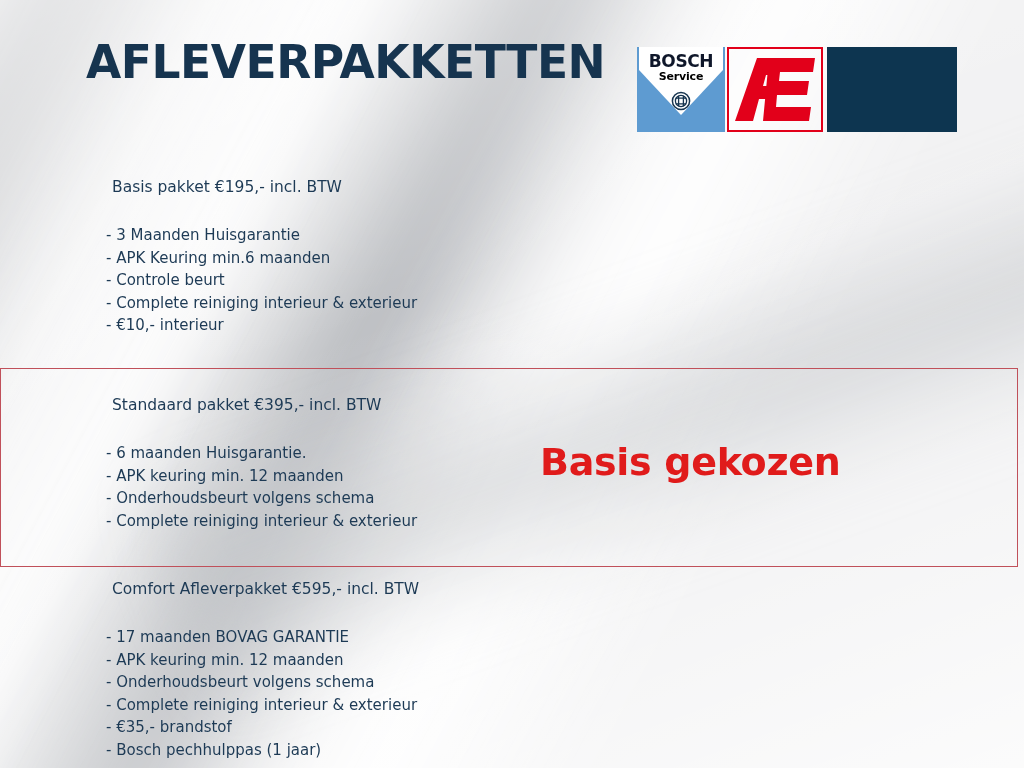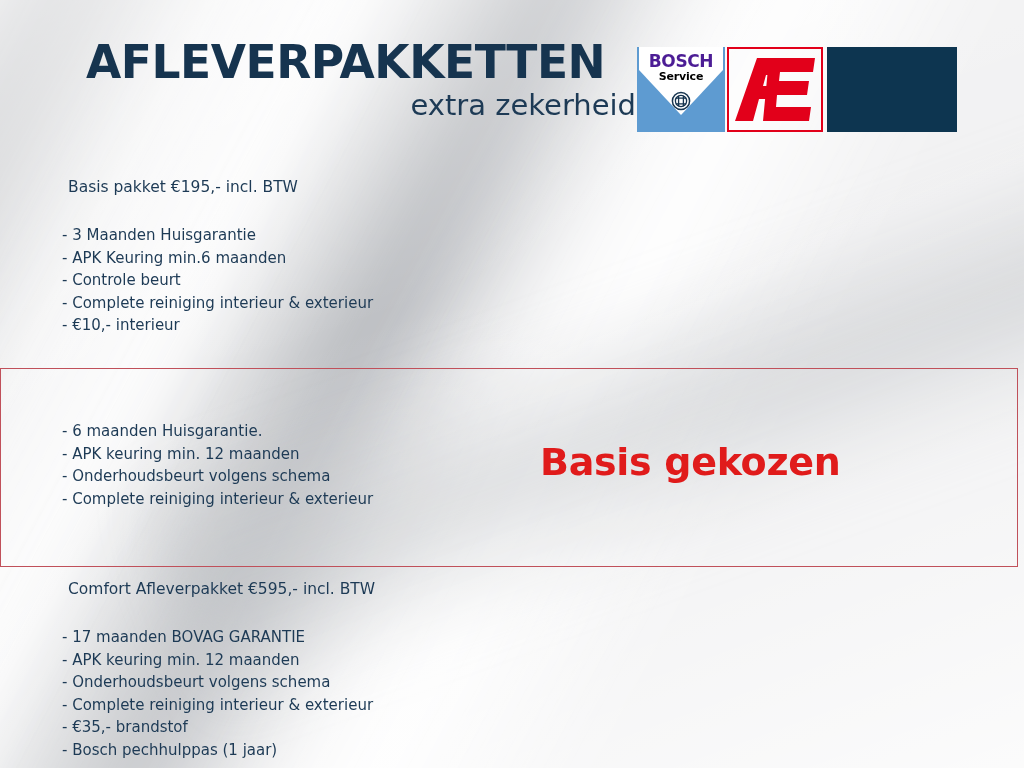--- a/index.html
+++ b/index.html
@@ -51,38 +51,38 @@
     margin-top:2px;text-align:right;
   }
 
   
   .bosch-logo{position:absolute;left:637px;top:47px;width:88px;height:85px;
               background:#5e9bd1;overflow:hidden;}
   .bosch-shield{position:absolute;left:2px;top:0;width:84px;height:68px;
      background:#ffffff;
      clip-path:polygon(0 0,100% 0,100% 34%,50% 100%,0 34%);}
   .bosch-word{position:absolute;left:0;top:4px;width:88px;text-align:center;
-     font-weight:bold;font-size:17px;letter-spacing:-0.4px;color:#4c1d95;
+     font-weight:bold;font-size:17px;letter-spacing:-0.4px;color:#0f172a;
      font-family:"DejaVu Sans","Liberation Sans",sans-serif;}
   .bosch-serv{position:absolute;left:0;top:23px;width:88px;text-align:center;
      font-weight:bold;font-size:11px;letter-spacing:-0.2px;color:#000000;
      font-family:"DejaVu Sans","Liberation Sans",sans-serif;}
   .bosch-mark{position:absolute;left:50%;top:44px;margin-left:-10px;width:20px;height:20px;}
 
   
   .ae-logo{position:absolute;left:727px;top:47px;width:96px;height:85px;
            border:2px solid #e2001a;box-sizing:border-box;background:transparent;}
   .ae-svg{position:absolute;left:4px;top:6px;}
 
   
   .navy-plate{position:absolute;left:827px;top:47px;width:130px;height:85px;background:#0d3550;}
 
   
   .pkg{position:absolute;left:0;width:1024px;}
-  .pkg-inner{padding-left:68px;}
+  .pkg-inner{padding-left:68px;margin-left:44px;}
   .pkg-title{
     font-size:15.5px;color:#1d3a55;line-height:22px;font-weight:normal;
     font-family:"DejaVu Sans","Liberation Sans",sans-serif;
     white-space:nowrap;
   }
   .pkg-list{list-style:none;margin:0;padding:0;margin-top:26px;margin-left:-6px;}
   .pkg-list li{
     font-size:15px;color:#1d3a55;line-height:22.5px;white-space:nowrap;
     font-family:"DejaVu Sans","Liberation Sans",sans-serif;
   }
@@ -116,21 +116,20 @@
   <div class="band b6"></div>
   <div class="vig"></div>
 </div>
 
 <div id="page">
 
   <div class="header">
 
     <div class="brandblock">
       <div class="brand-title">AFLEVERPAKKETTEN</div>
-      <div class="brand-sub">extra zekerheid</div>
     </div>
 
     <div class="bosch-logo">
       <div class="bosch-shield"></div>
       <div class="bosch-word">BOSCH</div>
       <div class="bosch-serv">Service</div>
       <svg class="bosch-mark" viewBox="0 0 20 20">
         <circle cx="10" cy="10" r="8.6" fill="none" stroke="#16344f" stroke-width="1.5"></circle>
         <circle cx="10" cy="10" r="5.6" fill="none" stroke="#16344f" stroke-width="1.3"></circle>
         <path d="M4.6 7.2 H15.4 M4.6 12.8 H15.4" stroke="#16344f" stroke-width="1.3"></path>
@@ -167,20 +166,21 @@
         <li>- APK Keuring min.6 maanden</li>
         <li>- Controle beurt</li>
         <li>- Complete reiniging interieur &amp; exterieur</li>
         <li>- €10,- interieur</li>
       </ul>
     </div>
   </div>
 
   <div class="pkg" id="pkg-standaard">
     <div class="pkg-inner">
+      <div class="pkg-title">Standaard pakket €395,- incl. BTW</div>
       <ul class="pkg-list">
         <li>- 6 maanden Huisgarantie.</li>
         <li>- APK keuring min. 12 maanden</li>
         <li>- Onderhoudsbeurt volgens schema</li>
         <li>- Complete reiniging interieur &amp; exterieur</li>
       </ul>
     </div>
   </div>
 
   <div class="pkg" id="pkg-comfort">

